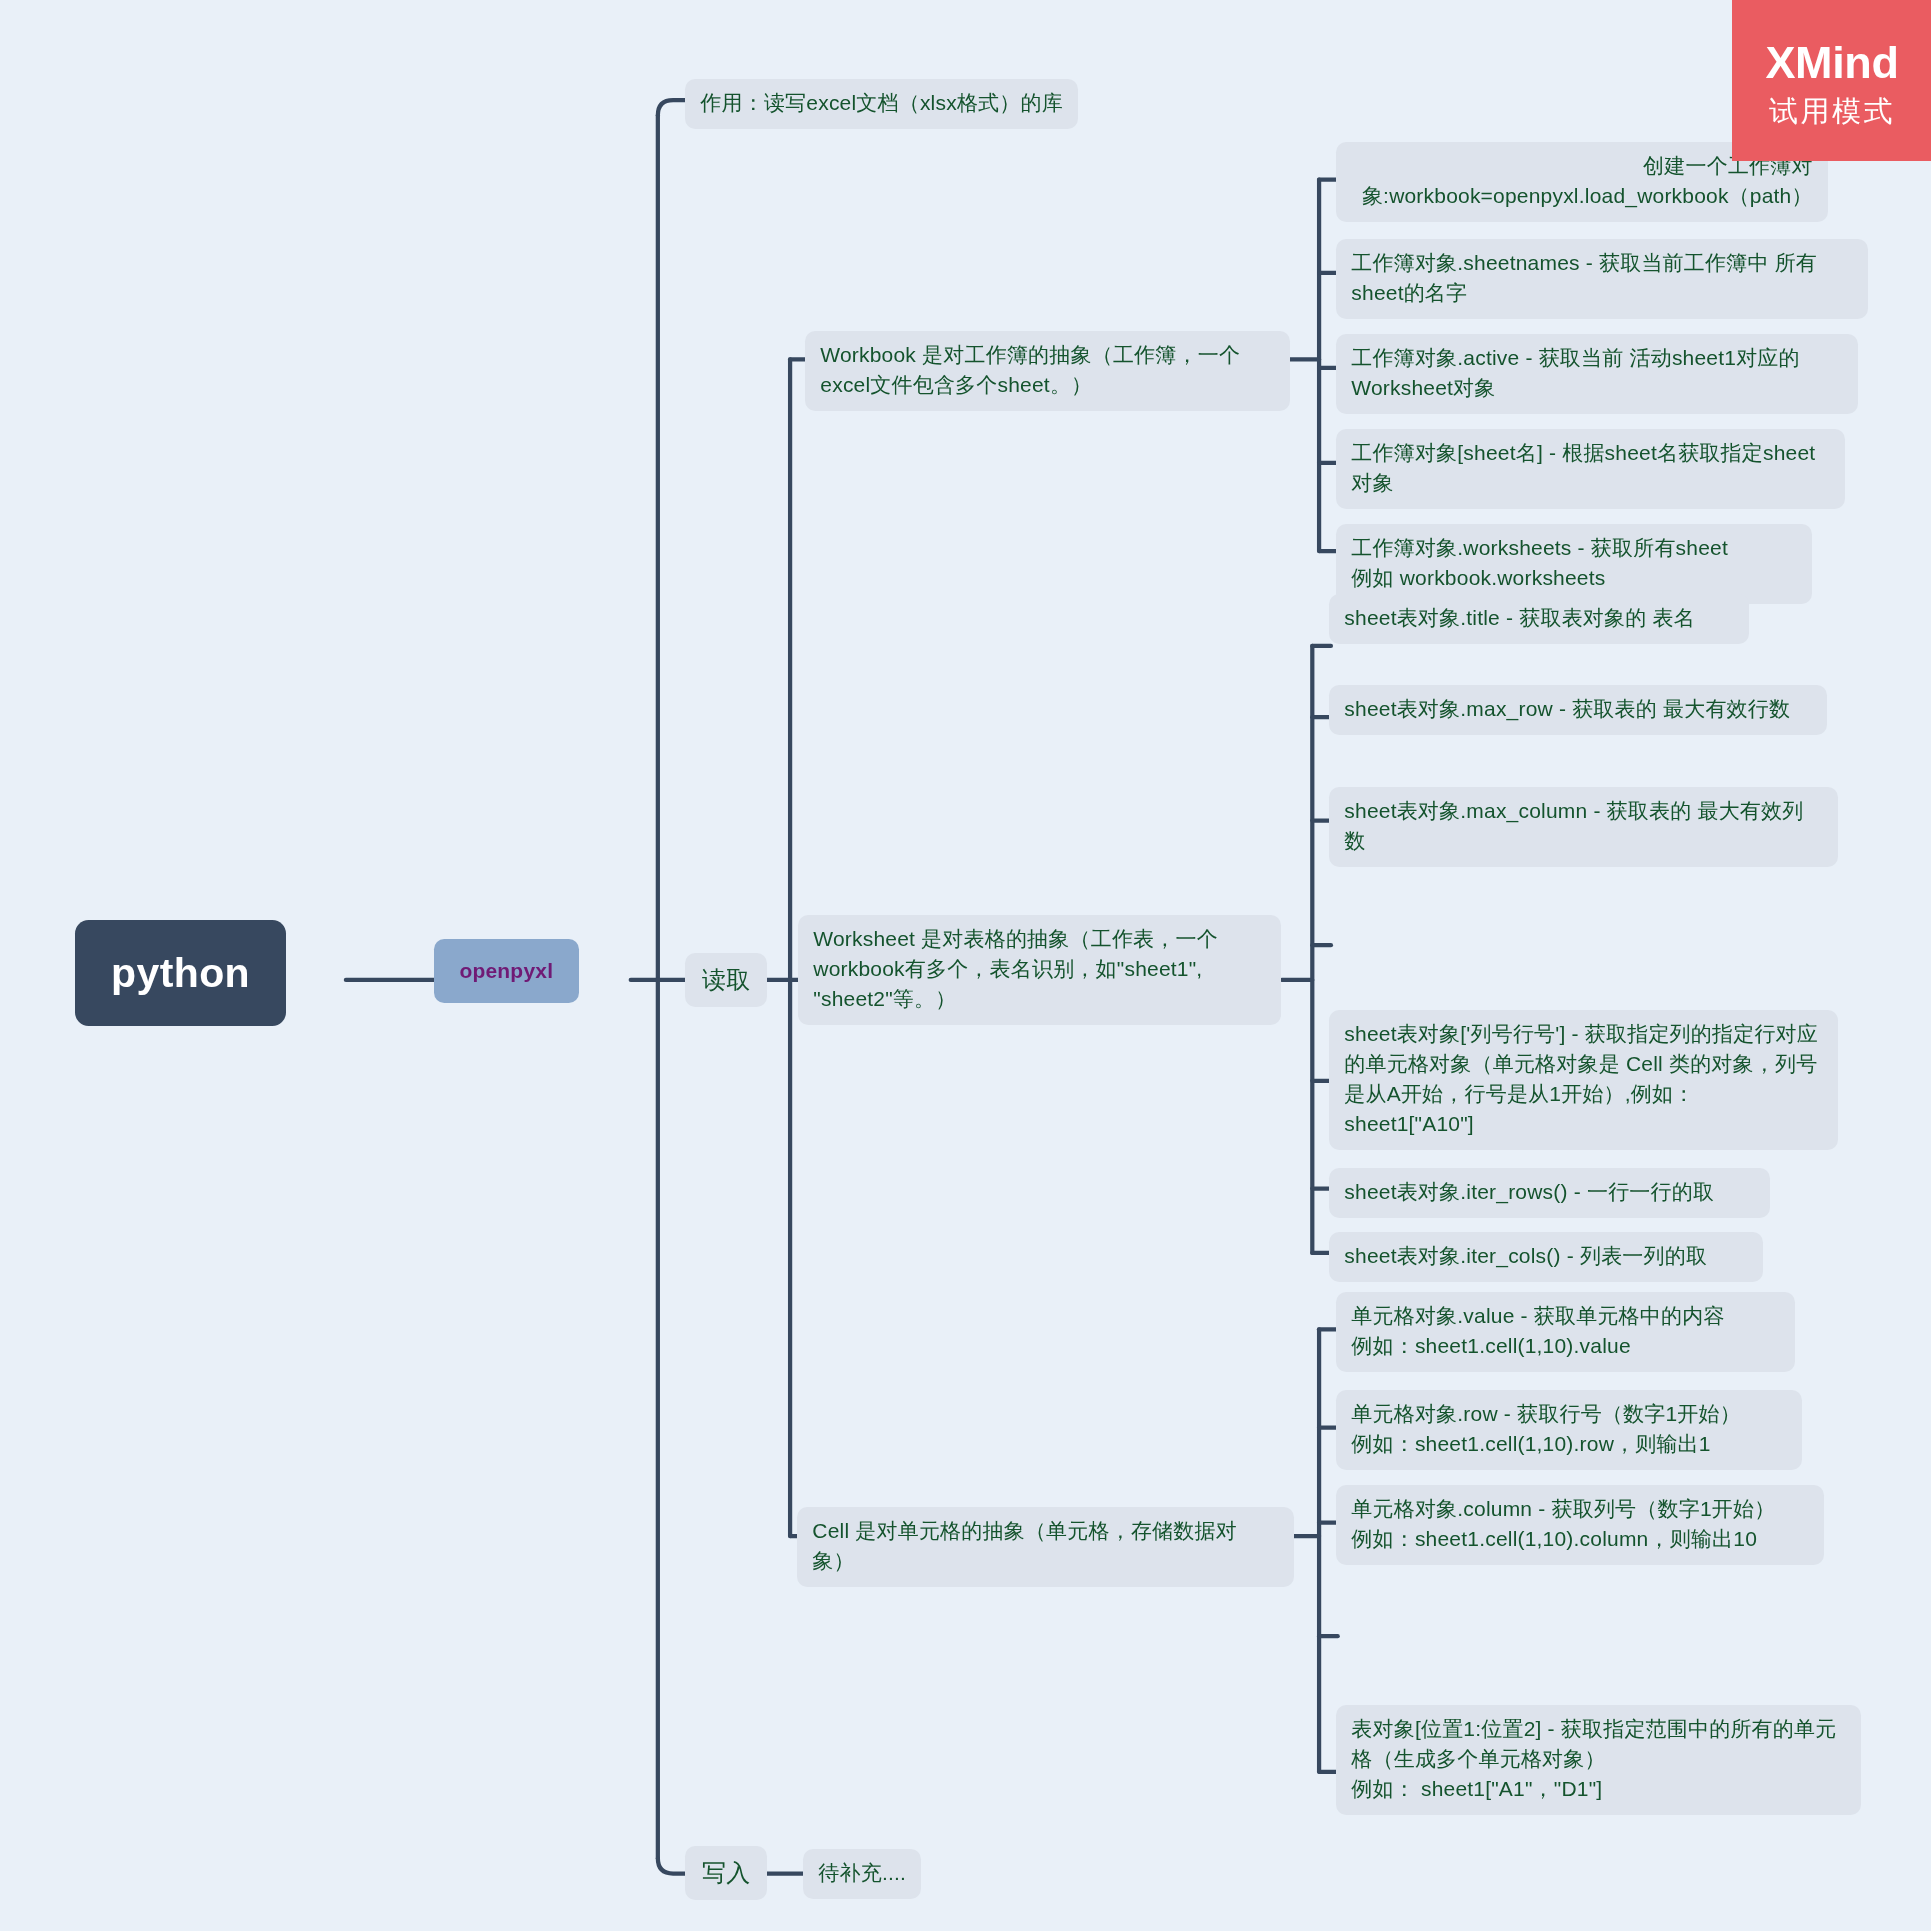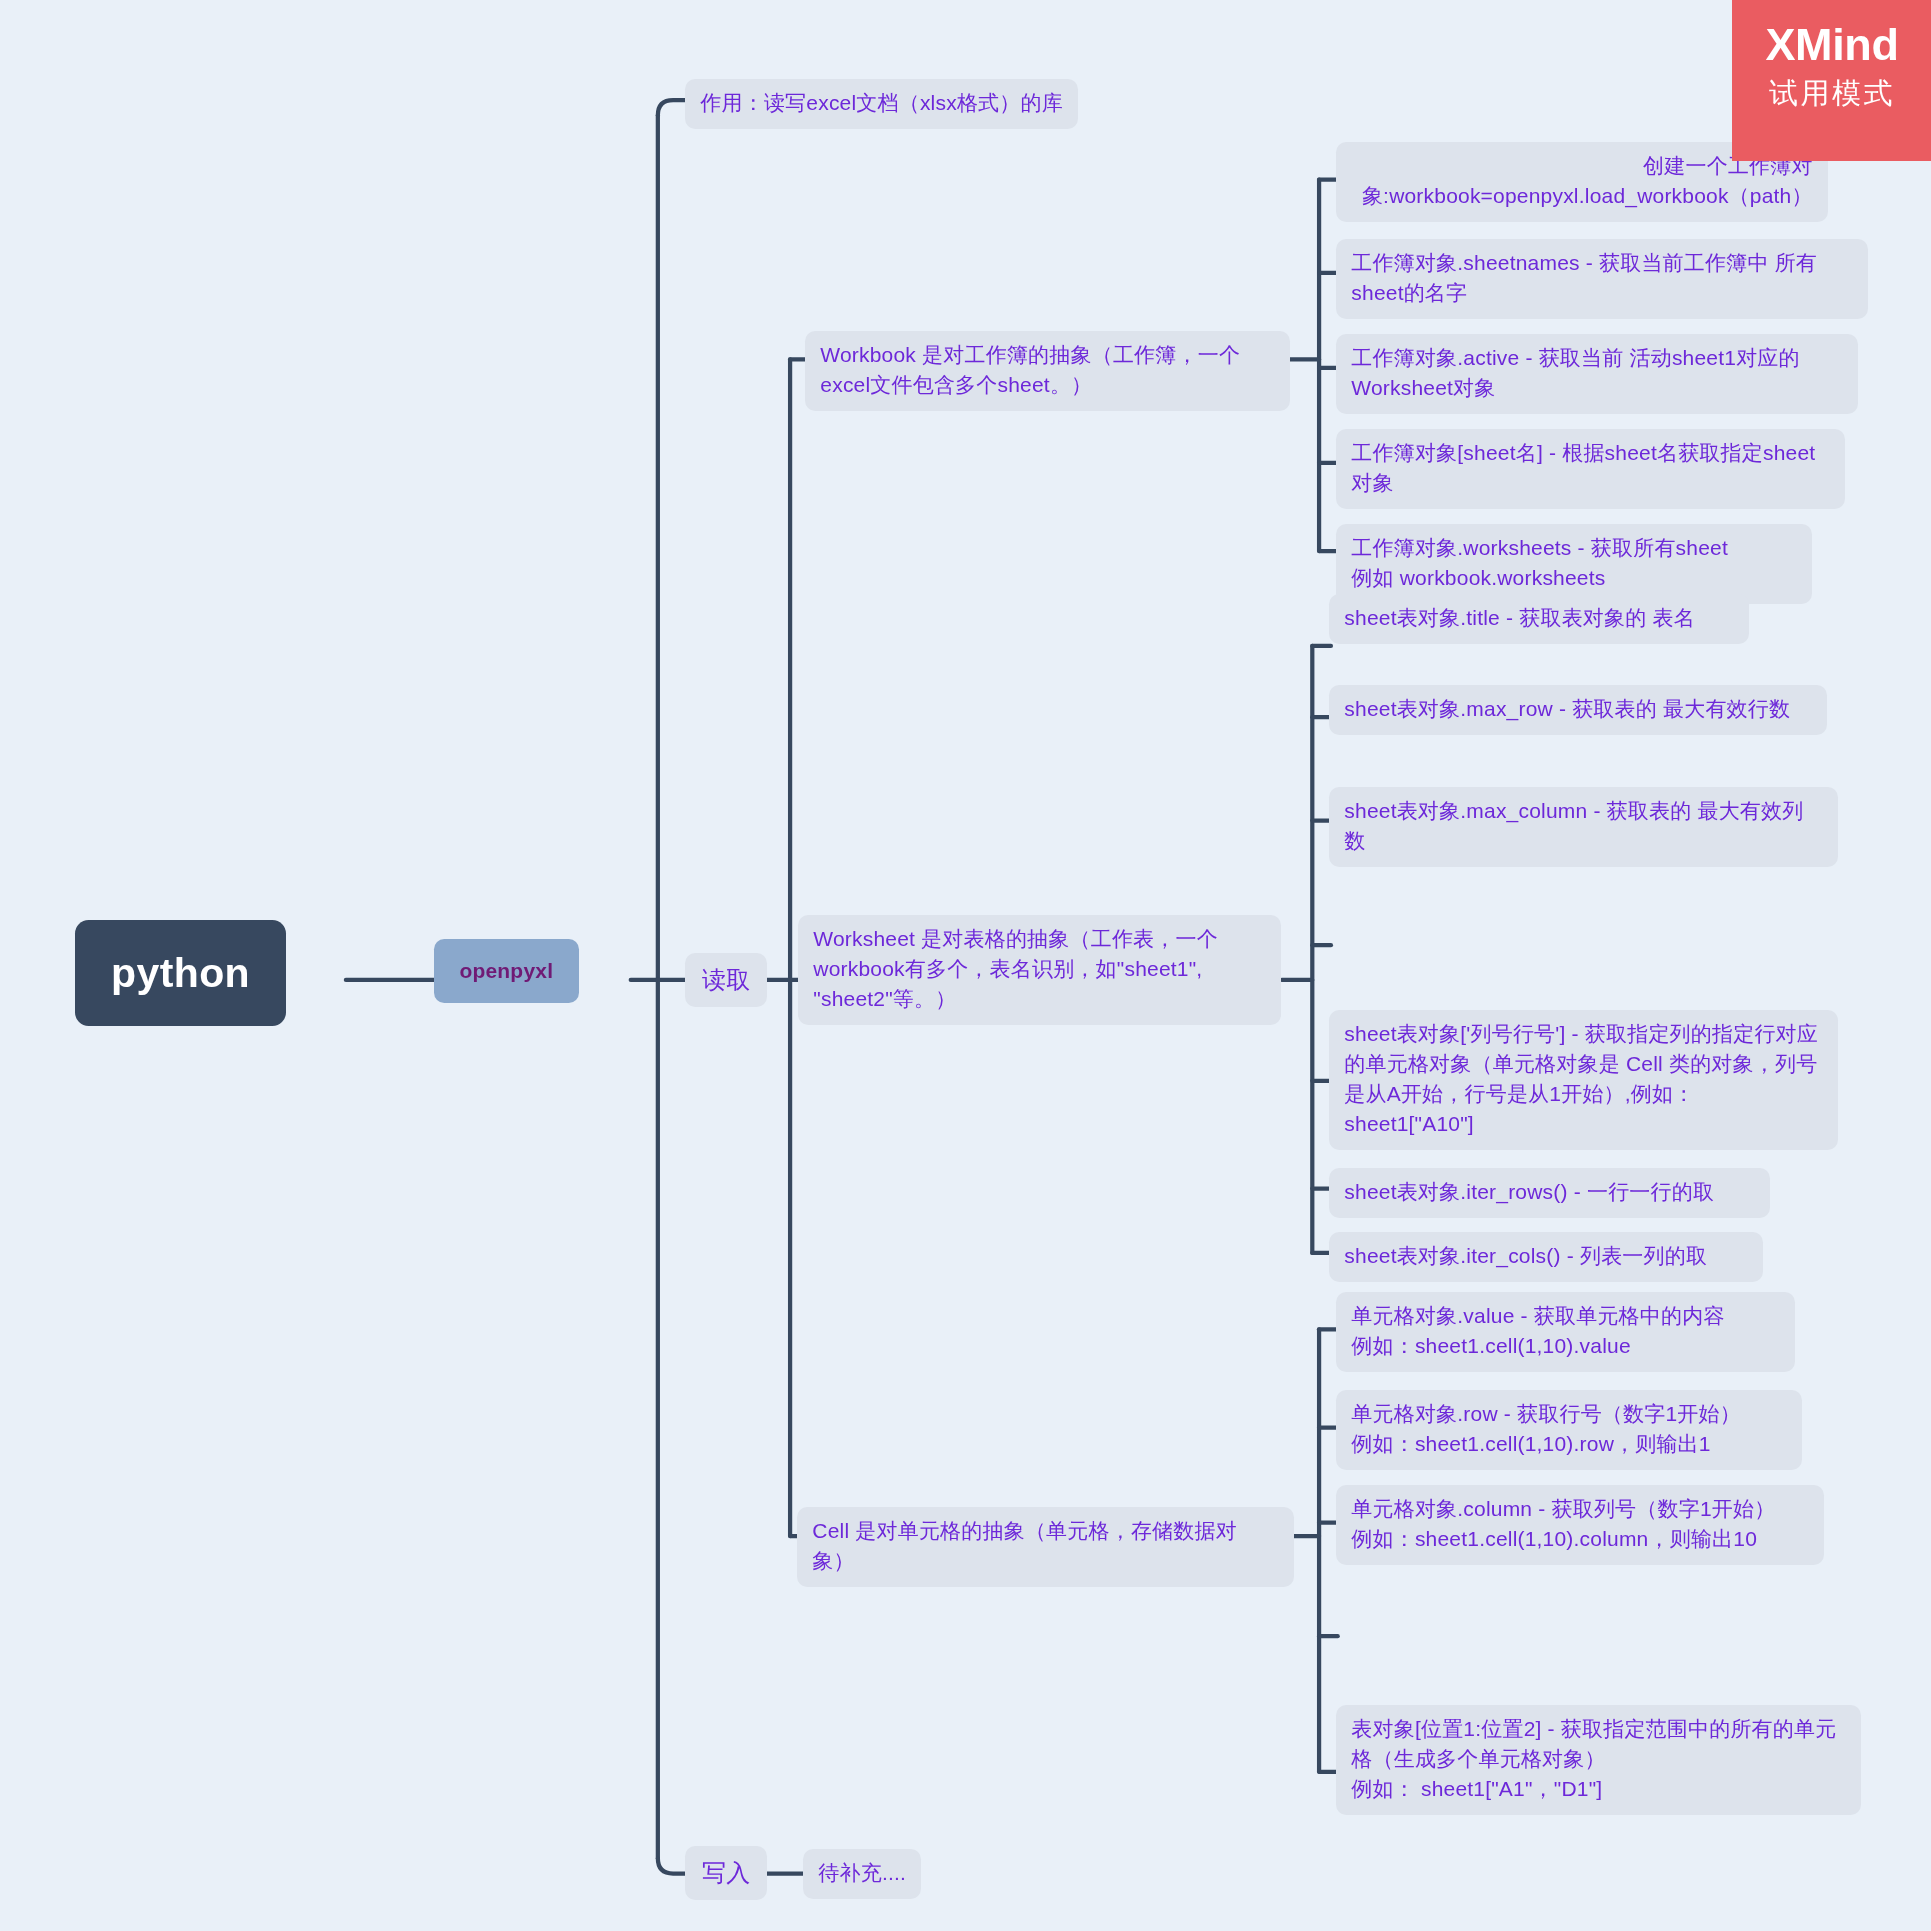--- a/index.html
+++ b/index.html
@@ -17,21 +17,21 @@
   }
   #wires {
     position: absolute; inset: 0;
     width: 1932px; height: 1932px;
     pointer-events: none;
   }
 
   .node {
     position: absolute;
     background: #dde3ec;
-    color: #6d28d9;
+    color: #14532d;
     border-radius: 10.2px;
     padding: 9.3px 15.3px 11px 15.3px;
     font-size: 21px;
     line-height: 1.42;
     letter-spacing: 0.2px;
     white-space: pre-line;
     z-index: 3;
   }
 
   .node.root {
@@ -61,21 +61,21 @@
 
   
   #xmind-badge {
     position: absolute;
     top: 0; right: 0;
     width: 200px; height: 161px;
     background: #ea5c61;
     color: #ffffff;
     text-align: center;
     z-index: 10;
-    padding-top: 22px;
+    padding-top: 40px;
   }
   #xmind-badge .brand {
     font-size: 45px;
     font-weight: bold;
     letter-spacing: -0.4px;
     line-height: 1.0;
   }
   #xmind-badge .mode {
     font-size: 29px;
     margin-top: 12px;

